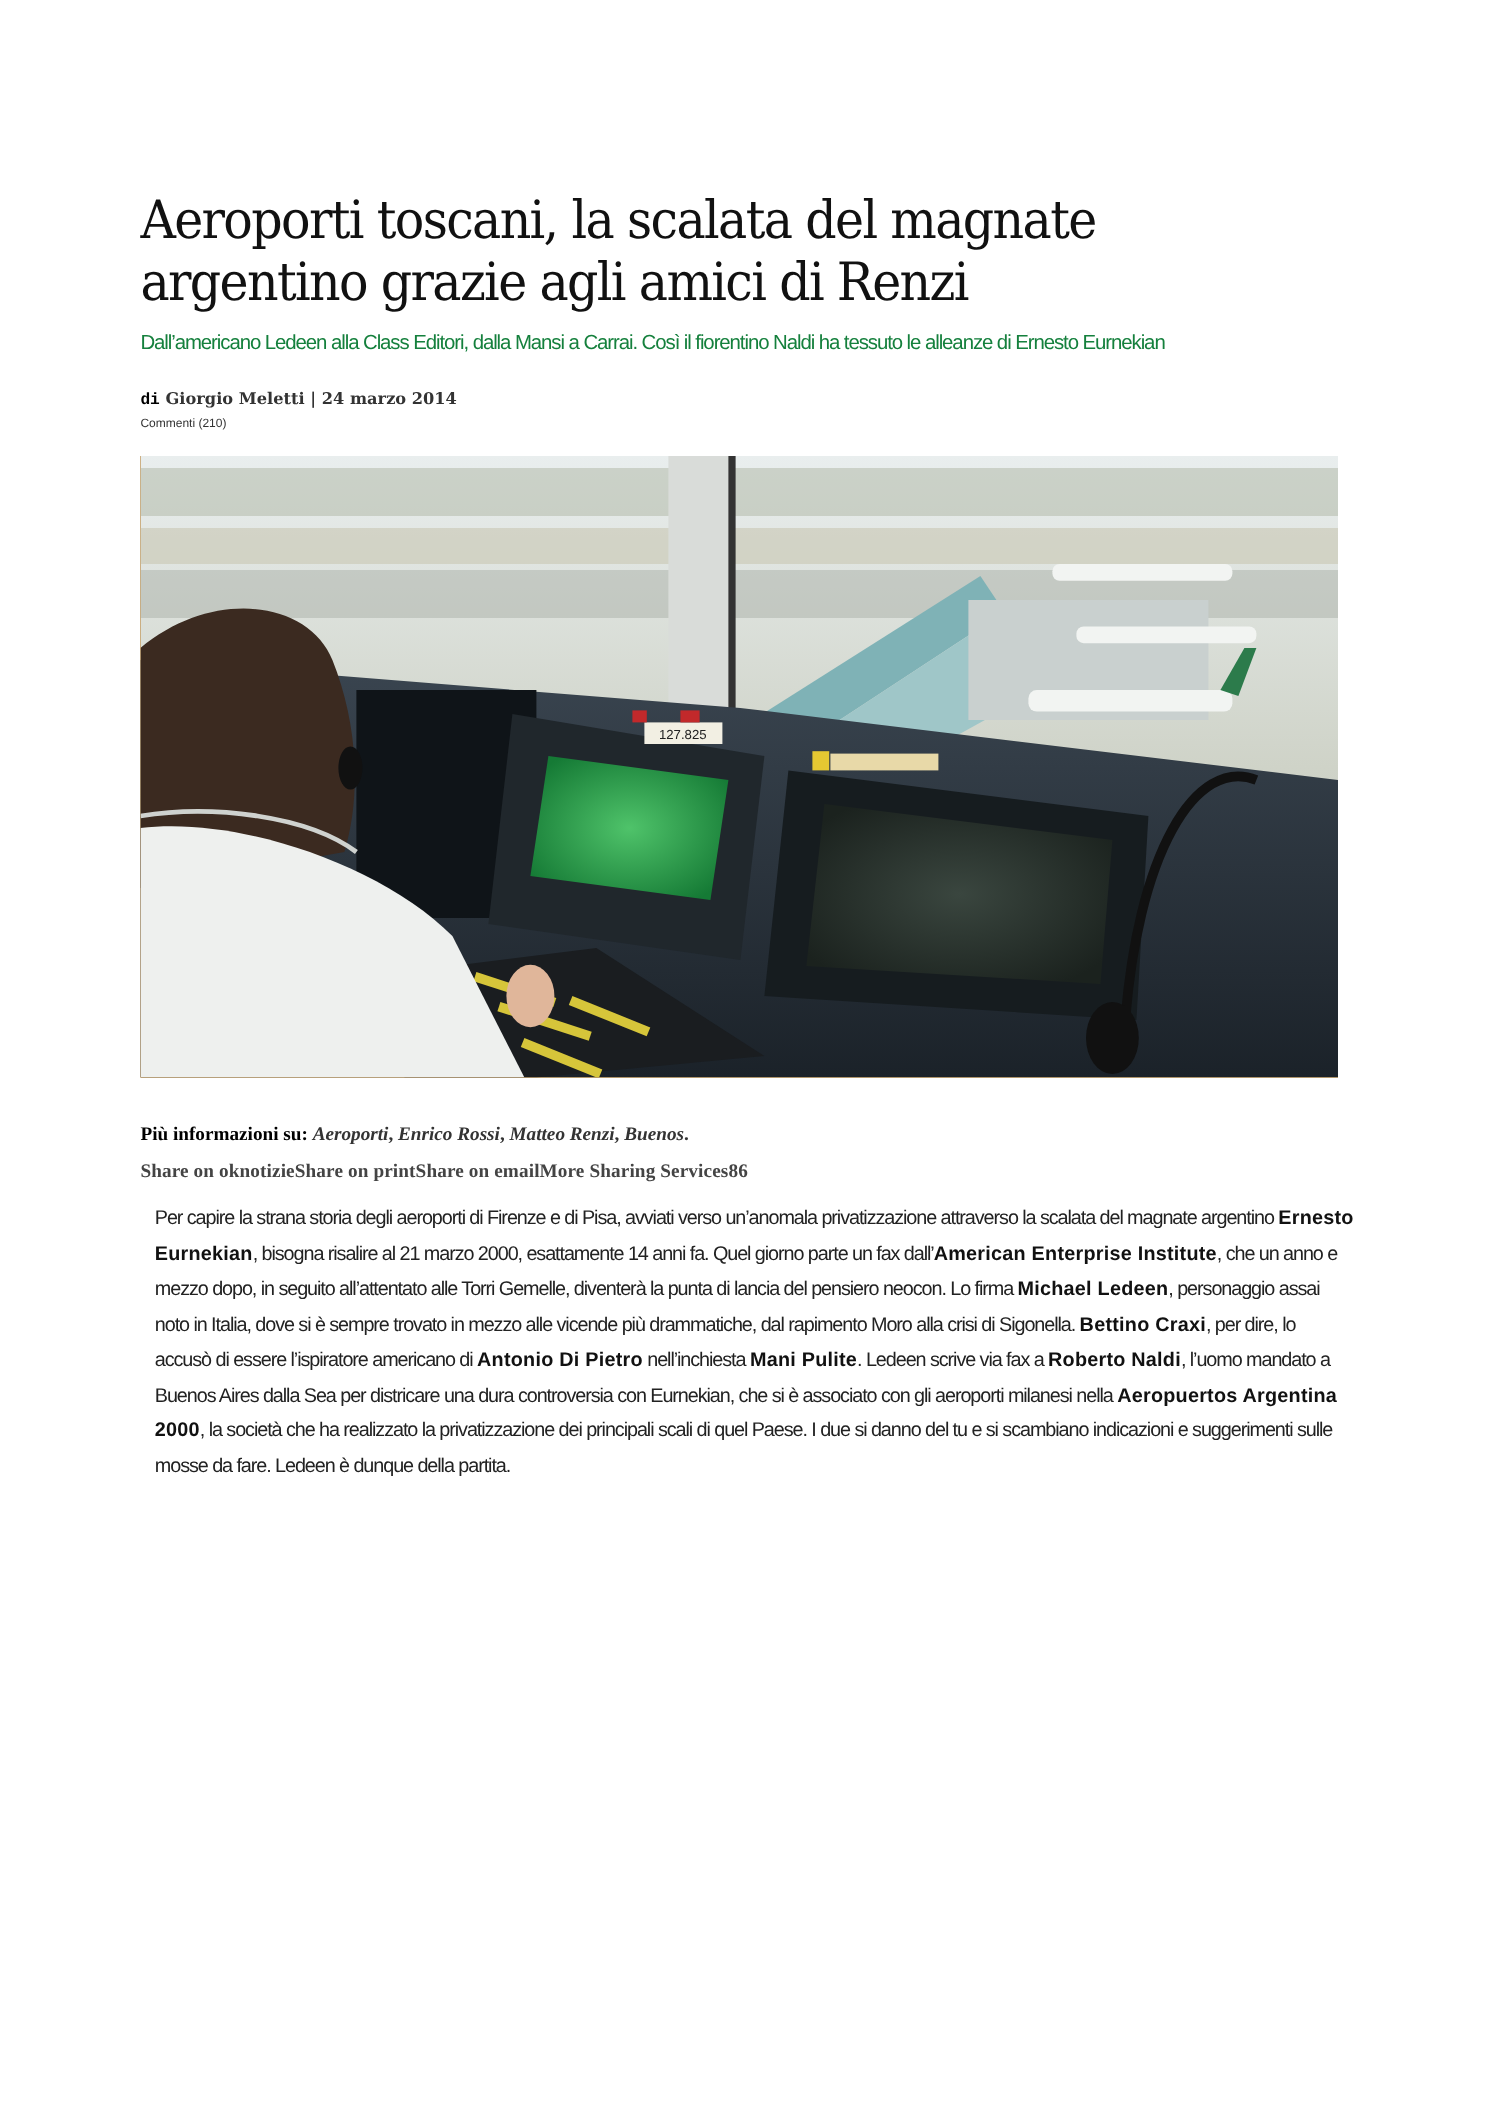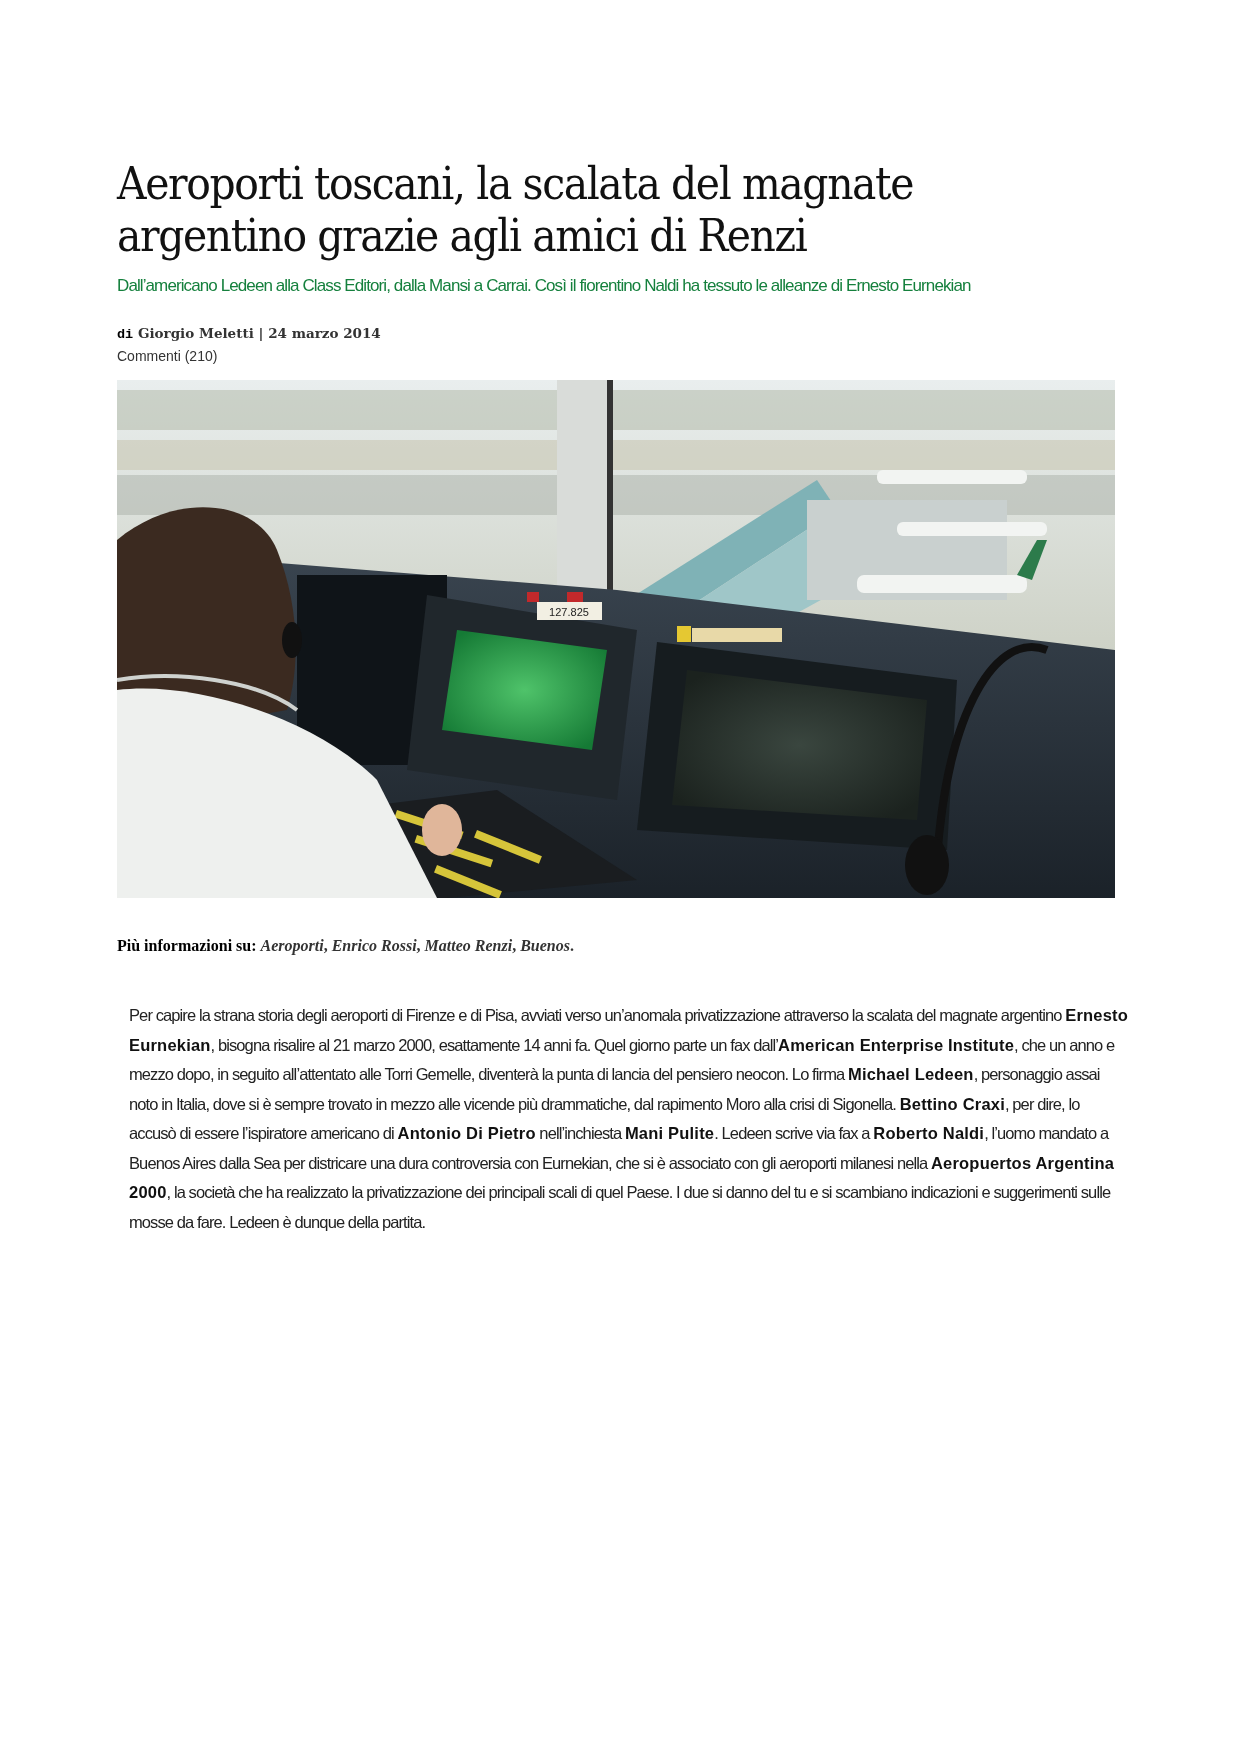--- a/index.html
+++ b/index.html
@@ -16,21 +16,21 @@
       font-family: "Liberation Sans", sans-serif; font-size: 17px; color: #15803d;
       letter-spacing: -0.9px; white-space: nowrap;
     }
     .byline {
       position: absolute; left: 117px; top: 325px;
       font-family: "DejaVu Serif", "Liberation Serif", serif; font-size: 13.5px; font-weight: bold; color: #333;
     }
     .byline .di { color: #000; font-family: Liberation Mono, monospace; }
     .comments {
       position: absolute; left: 117px; top: 348px;
-      font-family: "Liberation Sans", sans-serif; font-size: 14px; color: #333;
+      font-family: "Liberation Sans", sans-serif; font-size: 10px; color: #333;
     }
     .comments a { color: #333; text-decoration: none; }
     .photo {
       position: absolute; left: 117px; top: 380px; width: 998px; height: 518px; overflow: hidden;
       background: #a16207;
     }
     .photo svg { display: block; }
     .more-info {
       position: absolute; left: 117px; top: 937px;
       font-family: "Liberation Serif", serif; font-size: 16px; font-weight: bold; color: #333;
@@ -145,16 +145,17 @@
   </div>
 
   <div class="more-info">
     <span class="lbl">Più informazioni su:</span>
     <a href="#">Aeroporti</a>,
     <a href="#">Enrico Rossi</a>,
     <a href="#">Matteo Renzi</a>,
     <a href="#">Buenos</a><span>.</span>
   </div>
 
+  <div class="share"><a href="#">Share on oknotizie</a><a href="#">Share on print</a><a href="#">Share on email</a><a href="#">More Sharing Services</a><span>86</span></div>
 
   <p class="body-text"><span>Per capire la strana storia degli aeroporti di Firenze e di Pisa, avviati verso un’anomala privatizzazione attraverso la scalata del magnate argentino </span><b>Ernesto Eurnekian</b><span>, bisogna risalire al 21 marzo 2000, esattamente 14 anni fa. Quel giorno parte un fax dall’</span><b>American Enterprise Institute</b><span>, che un anno e mezzo dopo, in seguito all’attentato alle Torri Gemelle, diventerà la punta di lancia del pensiero neocon. Lo firma </span><b>Michael Ledeen</b><span>, personaggio assai noto in Italia, dove si è sempre trovato in mezzo alle vicende più drammatiche, dal rapimento Moro alla crisi di Sigonella. </span><b>Bettino Craxi</b><span>, per dire, lo accusò di essere l’ispiratore americano di </span><b>Antonio Di Pietro</b><span> nell’inchiesta </span><b>Mani Pulite</b><span>. Ledeen scrive via fax a </span><b>Roberto Naldi</b><span>, l’uomo mandato a Buenos Aires dalla Sea per districare una dura controversia con Eurnekian, che si è associato con gli aeroporti milanesi nella </span><b>Aeropuertos Argentina 2000</b><span>, la società che ha realizzato la privatizzazione dei principali scali di quel Paese. I due si danno del tu e si scambiano indicazioni e suggerimenti sulle mosse da fare. Ledeen è dunque della partita.</span></p>
 
 </div>
 
 </body></html>

